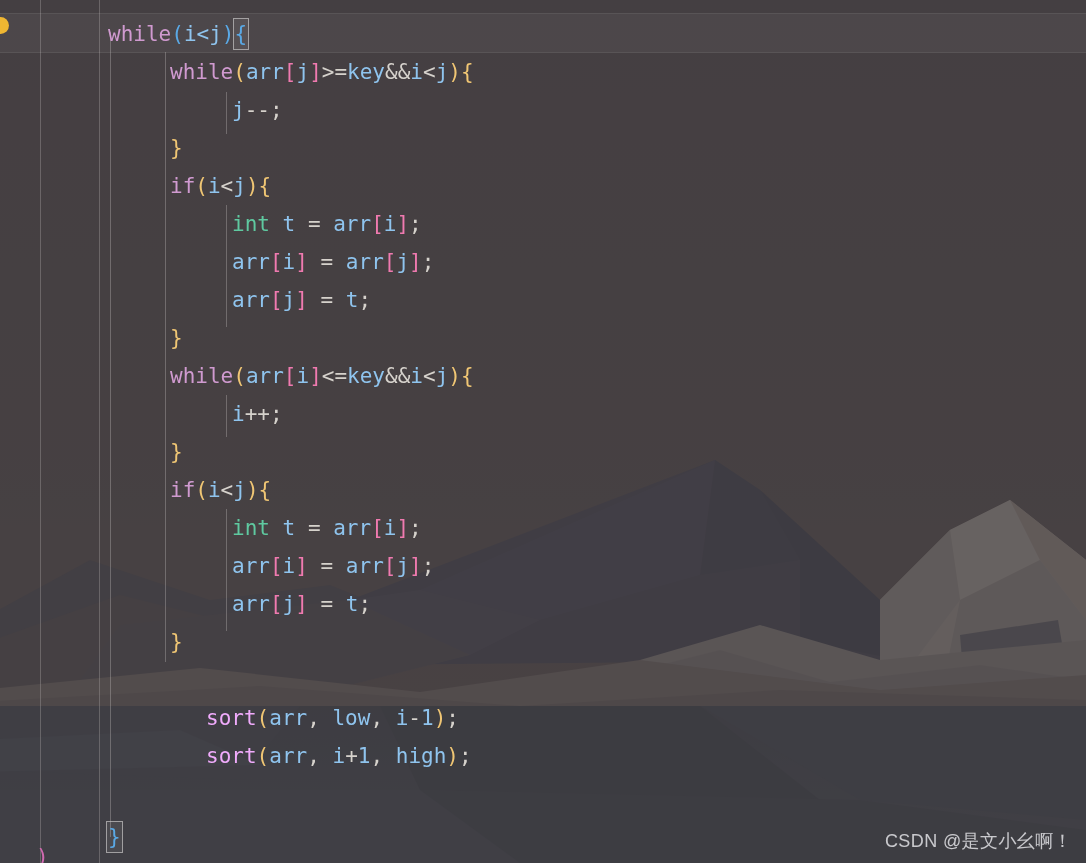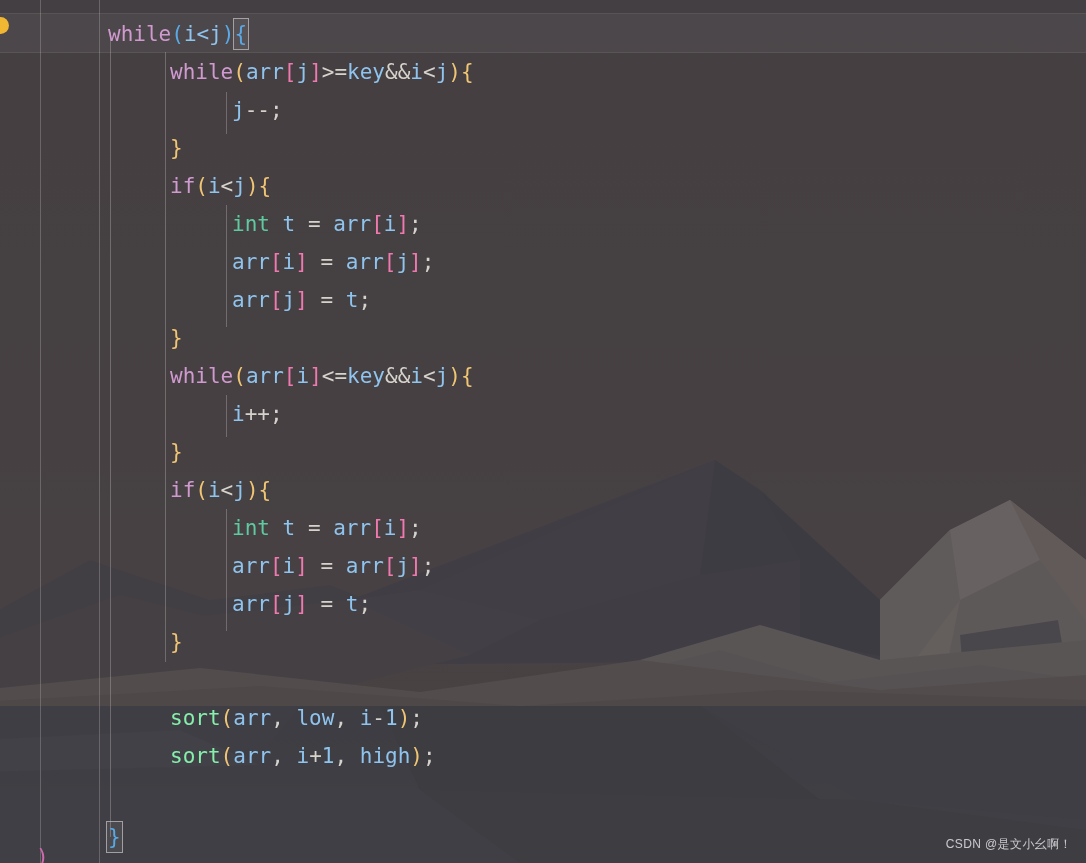--- a/index.html
+++ b/index.html
@@ -69,21 +69,21 @@
     font-size:21px;
     line-height:38px;
     white-space:pre;
   }
   .line { position:absolute; left:8px; width:1086px; height:38px; }
 
   
   .t-kw    { color:#d09ad0; }          
   .t-type  { color:#5fc9a0; }          
   .t-var   { color:#8fc4ee; }          
-  .t-fn    { color:#86efac; }          
+  .t-fn    { color:#f0abfc;margin-left:36px; }          
   .t-brk   { color:#f0c674; }          
   .t-brkb  { color:#5aa9e6; }          
   .t-idx   { color:#f07ab0; }          
   .t-op    { color:#d6d2cc; }          
   .t-num   { color:#8fc4ee; }
 
   
   .brace-box {
     display:inline-block;
     border:1px solid rgba(190,188,188,0.75);
@@ -96,21 +96,21 @@
   #stray-glyph {
     position:absolute; left:36px; top:846px;
     font-size:21px; line-height:22px;
     color:#d06ab0; overflow:hidden; height:17px;
   }
 
   
   #watermark {
     position:absolute; right:14px; bottom:10px;
     font-family:"Liberation Sans", sans-serif;
-    font-size:12px;
+    font-size:18px;
     color:rgba(232,232,235,0.82);
     letter-spacing:0.4px;
     margin-top:31px;
   }
 </style>
 </head>
 <body>
 
 <div id="screen">
 

